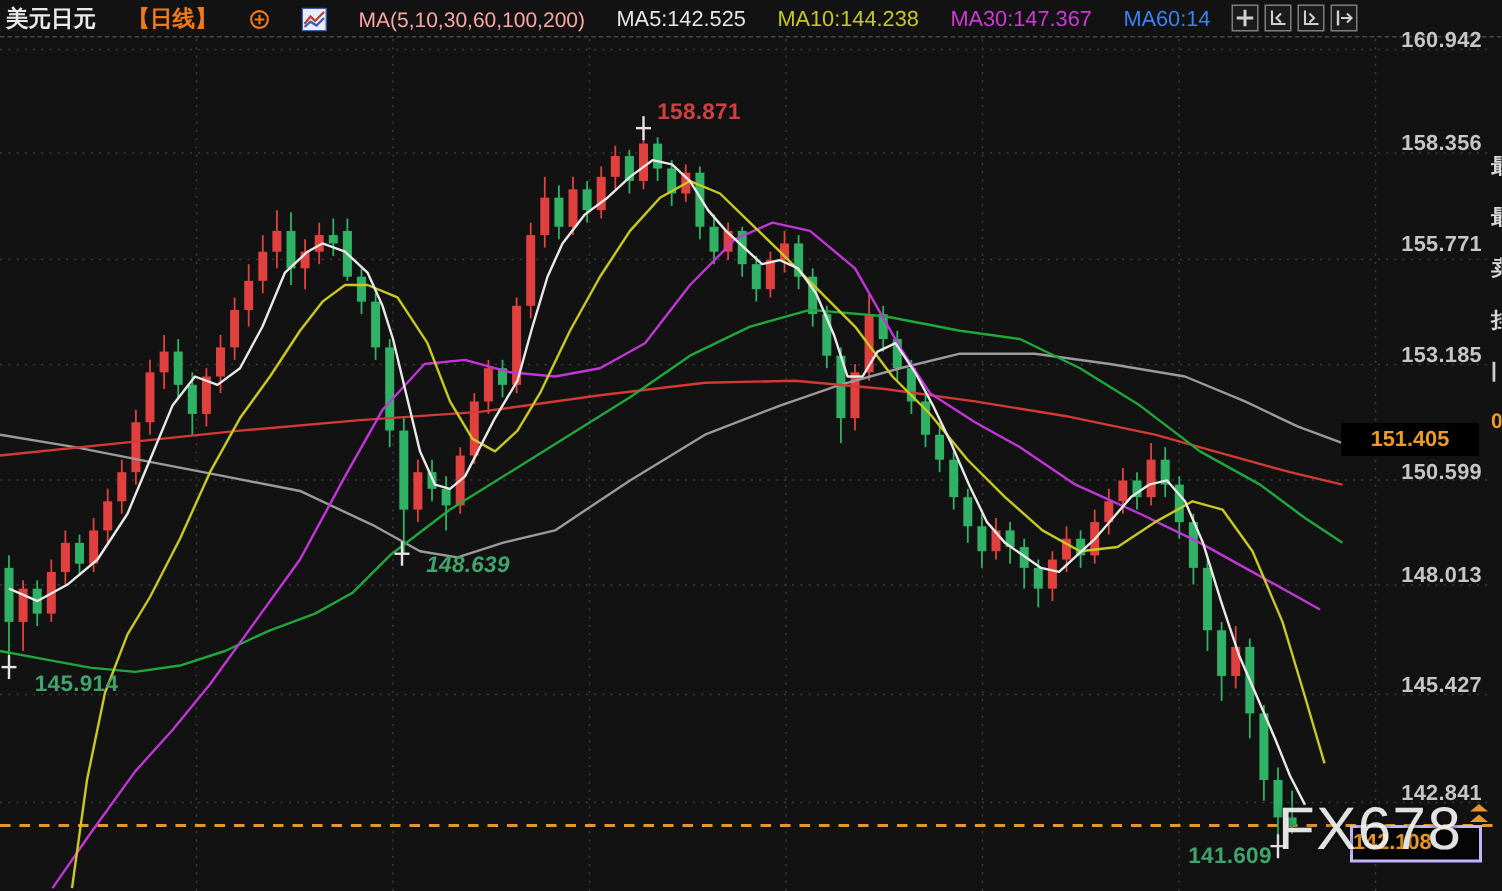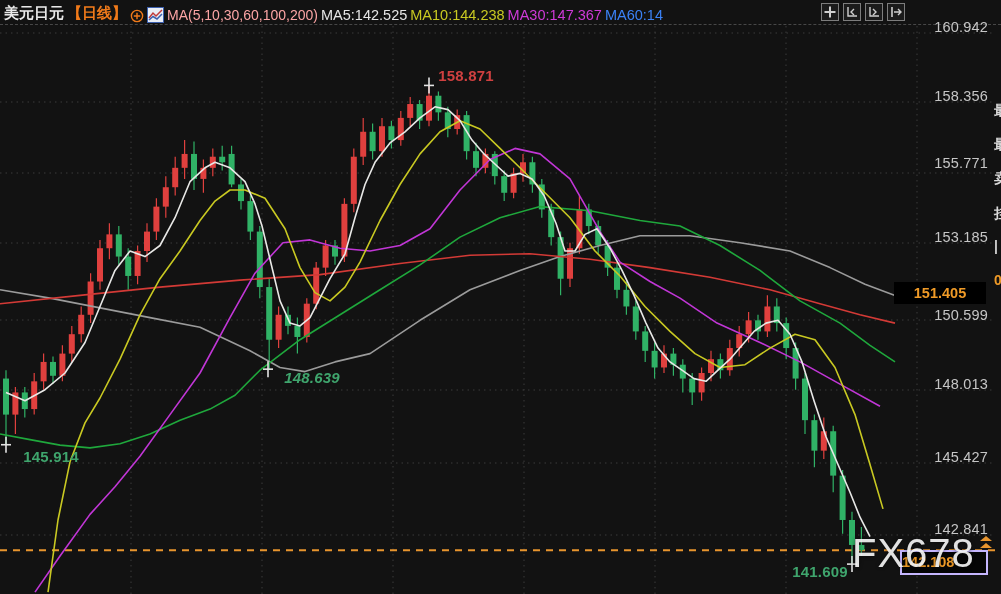--- a/index.html
+++ b/index.html
@@ -1,32 +1,32 @@
 <!DOCTYPE html>
 <html><head>
 <meta charset="utf-8">
 <style>
   html,body{margin:0;padding:0;background:#121212;}
   body{width:1001px;height:594px;position:relative;overflow:hidden;
        font-family:"Liberation Sans","DejaVu Sans",sans-serif;}
   #stage{position:absolute;inset:0;}
   svg#chart{position:absolute;left:0;top:0;}
   
-  #hdr{position:absolute;left:4px;top:2px;height:21px;display:flex;align-items:flex-end;gap:3px;z-index:30;white-space:nowrap;}
+  #hdr{position:absolute;left:4px;top:2px;height:21px;display:flex;align-items:center;gap:21px;z-index:30;white-space:nowrap;}
   #hdr .sym{color:#e9e9e9;font-size:15px;font-weight:700;}
   #hdr .per{color:#f07a1a;font-size:15px;font-weight:700;}
   #hdr .mag{color:#fca5a5;font-size:14px;}
   #hdr .mav{font-size:14.5px;font-weight:400;}
   .icon-btn{display:inline-flex;align-items:center;justify-content:center;}
   #toolbar{position:absolute;right:96px;top:3px;display:flex;gap:4px;z-index:30;}
   #toolbar .tb{width:16px;height:16px;border:1px solid #7d7d7d;background:#1b1b1b;color:#cfcfcf;
      display:flex;align-items:center;justify-content:center;}
   .sep{position:absolute;left:0;top:24px;width:1001px;border-top:1px dashed #474747;z-index:5;}
   
-  .yl{position:absolute;right:13px;width:90px;text-align:right;font-size:14.5px;font-weight:400;color:#c6c6c6;z-index:8;letter-spacing:.2px;}
+  .yl{position:absolute;right:13px;width:90px;text-align:right;font-size:14.5px;font-weight:700;color:#c6c6c6;z-index:8;letter-spacing:.2px;}
   #ylhl{position:absolute;right:15px;width:92px;height:22px;background:#000;color:#ef9a27;font-size:14.5px;
     font-weight:700;text-align:center;line-height:22px;z-index:9;}
   #cpbox{position:absolute;right:13px;width:84px;height:21px;background:#050505;border:2px solid #c4b5fd;
     color:#ef9a27;font-size:14.5px;font-weight:700;text-align:left;line-height:21px;z-index:9;}
   
   .ann{position:absolute;transform:translate(-50%,-50%);font-size:15px;font-weight:700;z-index:12;letter-spacing:.2px;}
   
   .rchar{position:absolute;left:994px;width:20px;font-size:14px;font-weight:700;color:#dadada;z-index:8;}
   
   #wm{position:absolute;left:852px;top:531px;font-size:40px;font-weight:400;color:#f2f2f2;opacity:.93;

